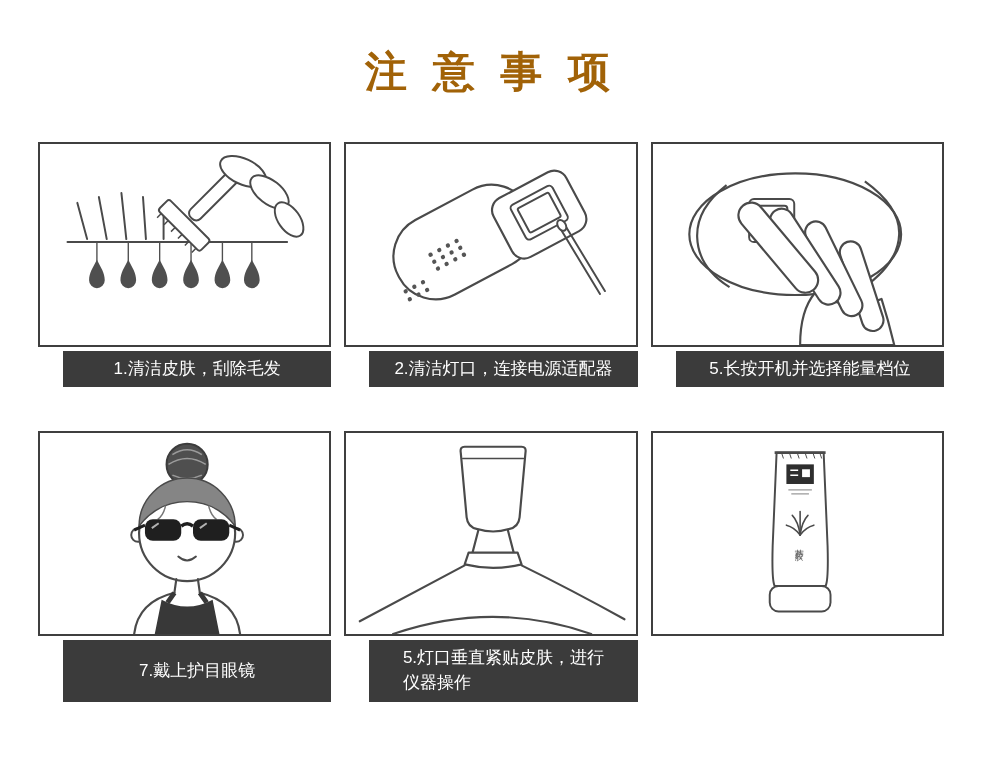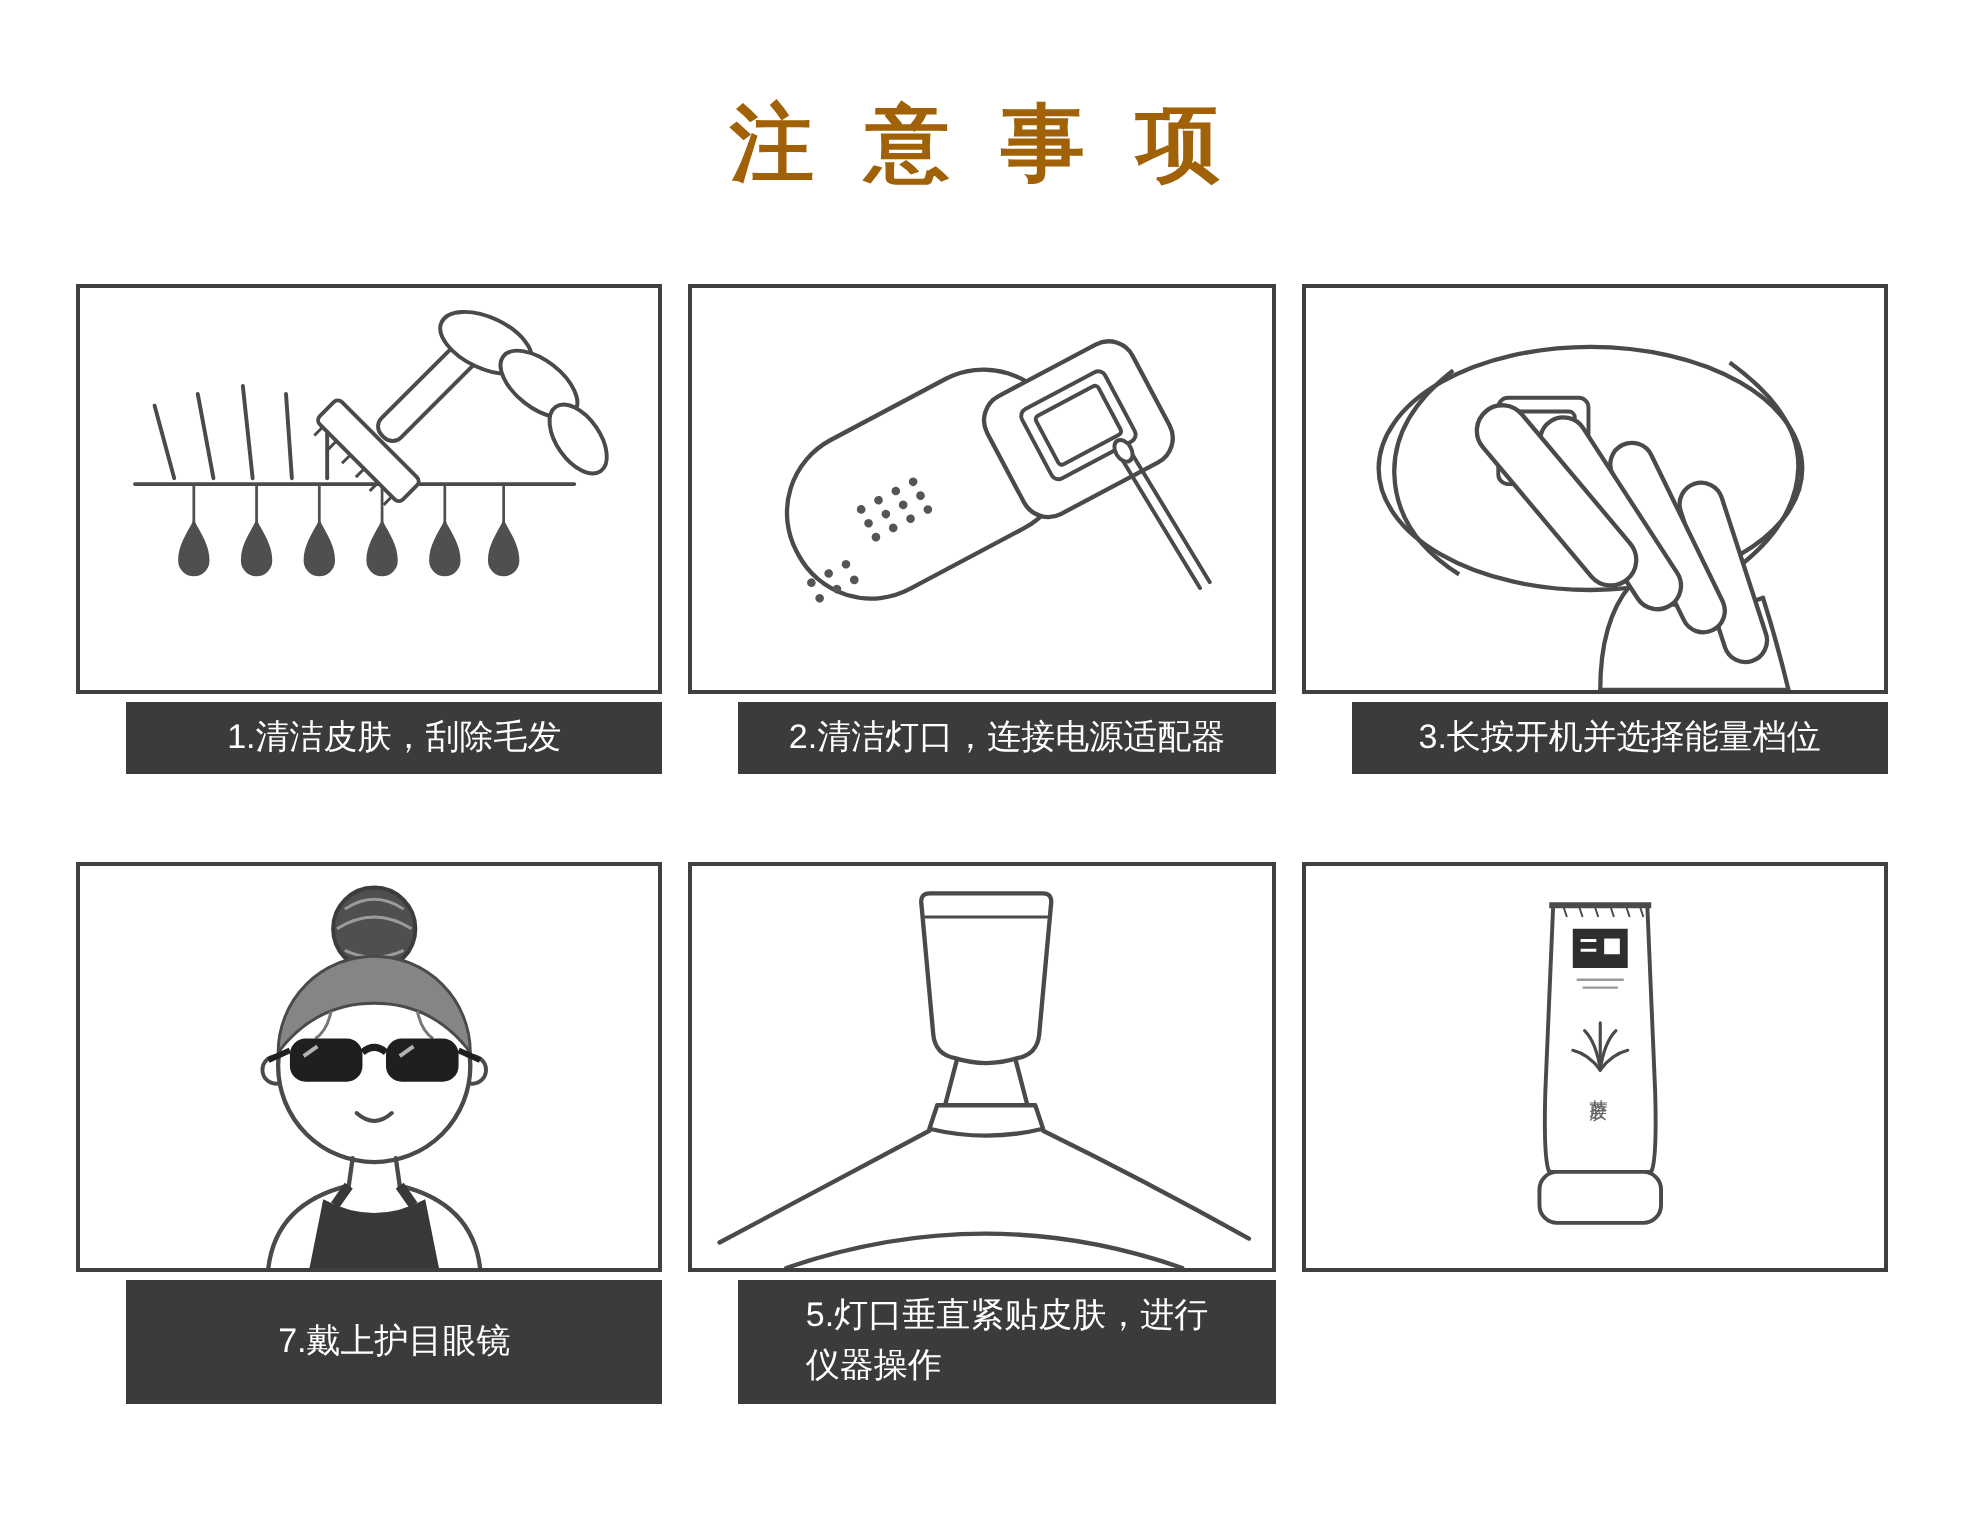--- a/index.html
+++ b/index.html
@@ -168,21 +168,21 @@
           <g stroke="#4a4a4a" stroke-width="2.2" fill="#ffffff" stroke-linejoin="round" stroke-linecap="round">
             <path d="M150,205 Q150,170 165,152 Q200,172 233,158 Q240,180 246,205 Z"></path>
             <rect x="-11" y="-58" width="22" height="95" rx="11" transform="translate(216,155) rotate(-18)"></rect>
             <rect x="-11" y="-70" width="22" height="105" rx="11" transform="translate(192,143) rotate(-26)"></rect>
             <rect x="-12" y="-74" width="24" height="112" rx="12" transform="translate(165,130) rotate(-33)"></rect>
             <rect x="-13" y="-72" width="26" height="112" rx="13" transform="translate(138,118) rotate(-40)"></rect>
           </g>
         </svg>
       </div>
       <div class="caption">
-        <span>3.长按开机并选择能量档位</span>
+        <span>5.长按开机并选择能量档位</span>
       </div>
     </div>
 
     <div class="card">
       <div class="figure">
         <svg viewBox="0 0 295 205">
           <g>
             <circle cx="150" cy="32" r="21" fill="#4f4f4f" stroke="#3c3c3c" stroke-width="2"></circle>
             <path d="M135,22 Q150,12 165,22 M131,32 Q150,20 169,32 M135,43 Q150,50 165,43" stroke="#9b9b9b" stroke-width="1.5" fill="none"></path>
           </g>

